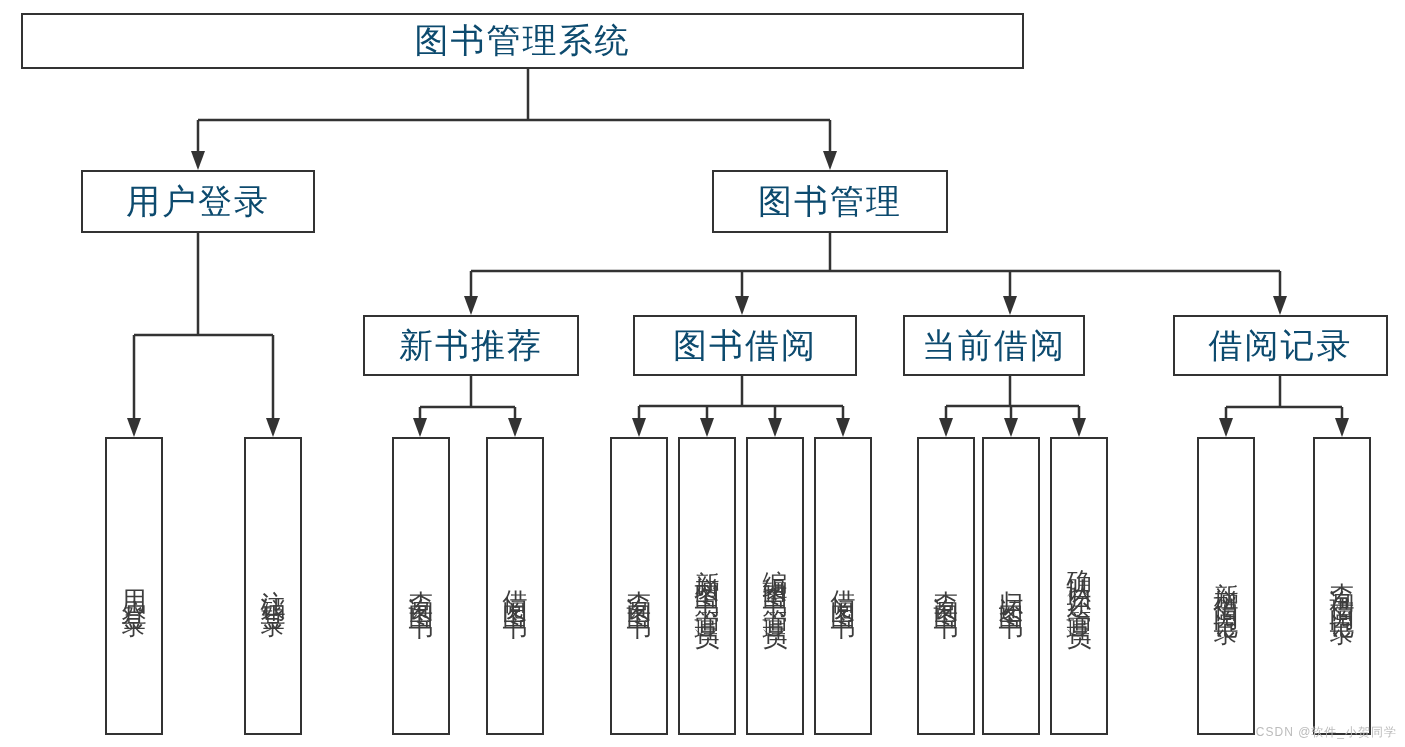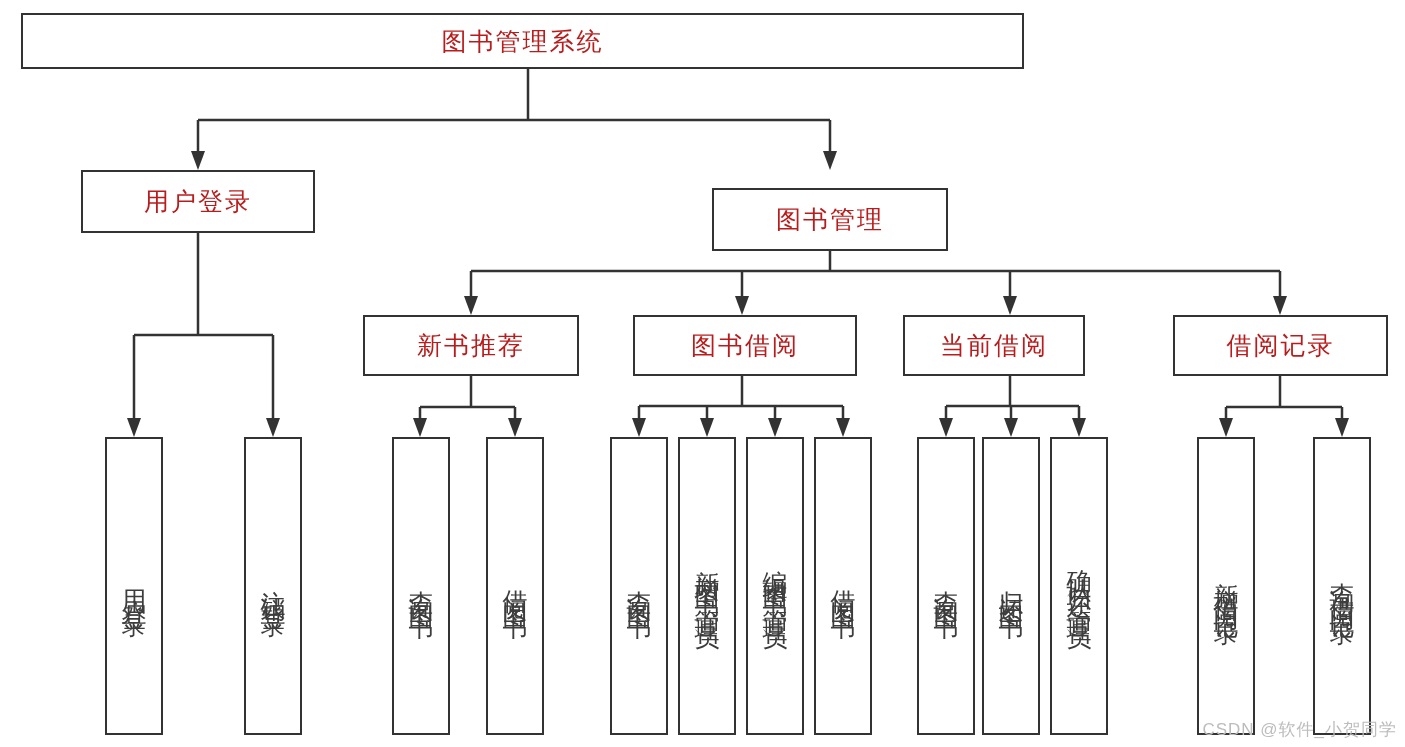--- a/index.html
+++ b/index.html
@@ -4,31 +4,31 @@
 <style>
   html,body{margin:0;padding:0;background:#ffffff;}
   #canvas{
     position:relative;width:1405px;height:747px;background:#ffffff;overflow:hidden;
     font-family:"Liberation Sans","DejaVu Sans",sans-serif;
   }
   .box{
     position:absolute;box-sizing:border-box;border:2.5px solid #333333;background:#ffffff;
     display:flex;align-items:center;justify-content:center;
   }
-  .hlbl{font-size:25px;color:#b91c1c;letter-spacing:2px;white-space:nowrap;}
+  .hlbl{font-size:34px;color:#0c4a6e;letter-spacing:2px;white-space:nowrap;}
   .leaf{width:58px;height:298px;}
   .vlbl{
     writing-mode:vertical-rl;font-size:25px;color:#3d3d3d;line-height:1;
     letter-spacing:8px;white-space:nowrap;
   }
   #wires{position:absolute;left:0;top:0;width:1405px;height:747px;pointer-events:none;}
   #wires path{stroke:#333333;stroke-width:2.5;fill:none;}
   #wires polygon{fill:#333333;stroke:none;}
   .watermark{
-    position:absolute;right:8px;bottom:6px;font-size:17px;color:#bcbcbc;
+    position:absolute;right:8px;bottom:6px;font-size:12px;color:#bcbcbc;
     letter-spacing:1px;white-space:nowrap;
   }
 </style>
 </head>
 <body>
 
 <div id="canvas">
 
   <svg id="wires" viewBox="0 0 1405 747">
     <g>
@@ -73,21 +73,21 @@
     </g>
   </svg>
 
   <div class="box" style="left:21px;top:13px;width:1003px;height:56px">
     <span class="hlbl">图书管理系统</span>
   </div>
 
   <div class="box" style="left:81px;top:170px;width:234px;height:63px">
     <span class="hlbl">用户登录</span>
   </div>
-  <div class="box" style="left:712px;top:188px;width:236px;height:63px">
+  <div class="box" style="left:712px;top:170px;width:236px;height:63px">
     <span class="hlbl">图书管理</span>
   </div>
 
   <div class="box" style="left:363px;top:315px;width:216px;height:61px">
     <span class="hlbl">新书推荐</span>
   </div>
   <div class="box" style="left:633px;top:315px;width:224px;height:61px">
     <span class="hlbl">图书借阅</span>
   </div>
   <div class="box" style="left:903px;top:315px;width:182px;height:61px">

